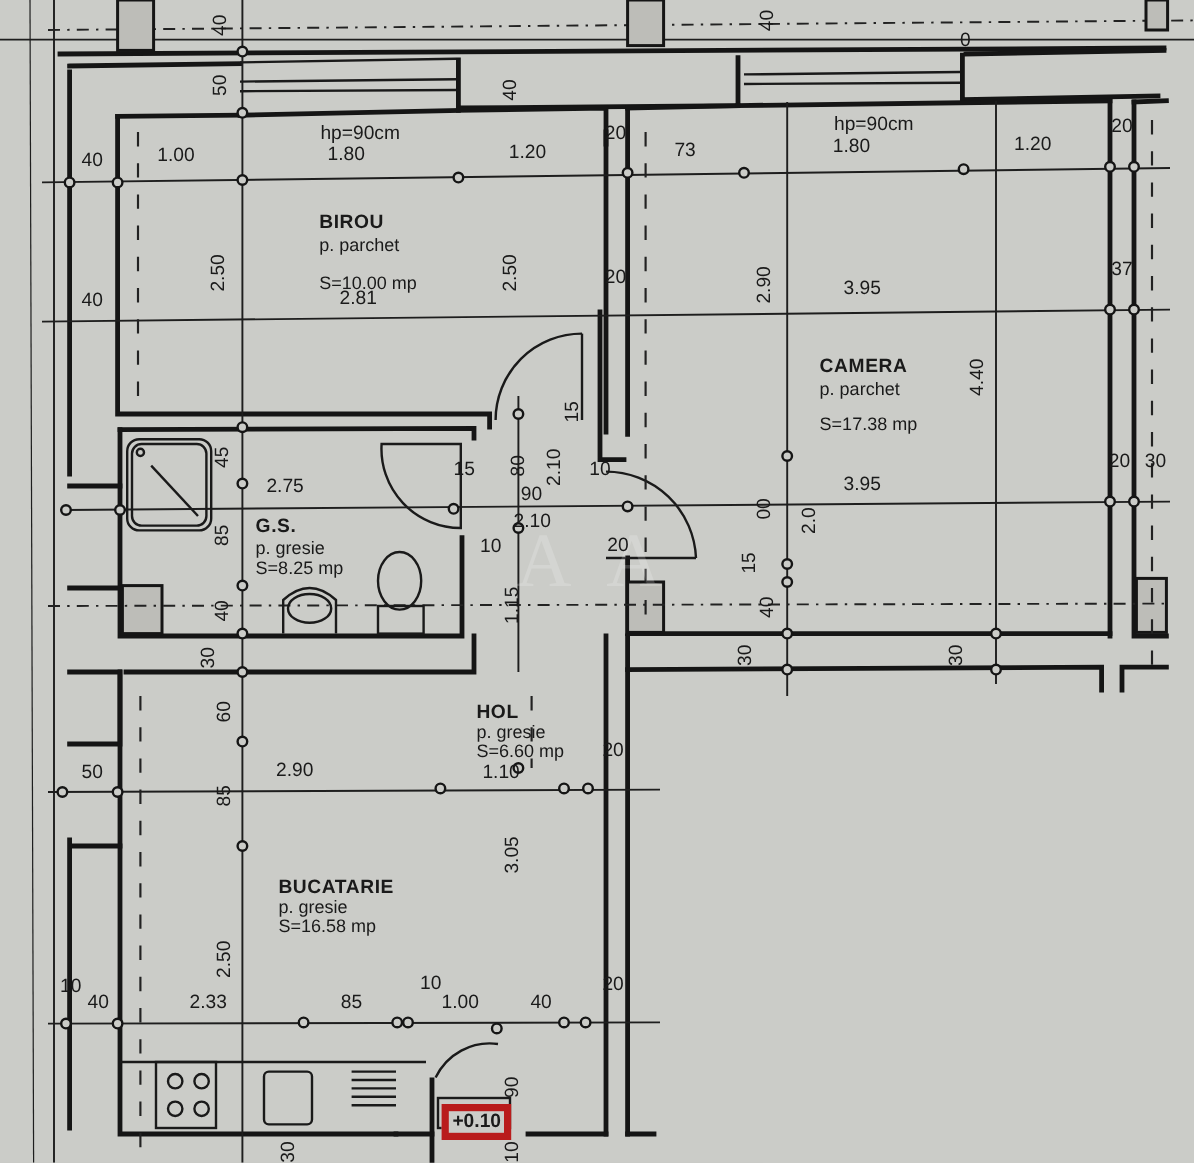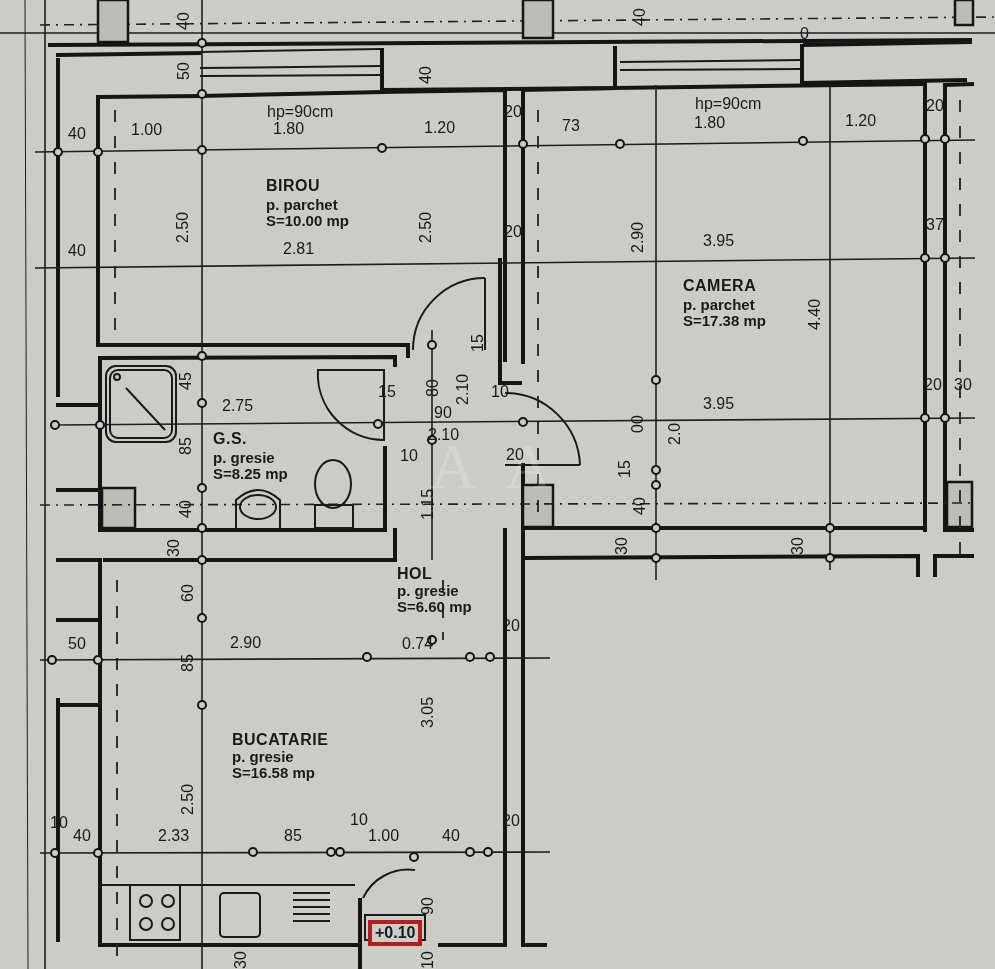--- a/index.html
+++ b/index.html
@@ -14,21 +14,21 @@
   .wall { stroke: #151515; stroke-width: 4; fill: none; stroke-linecap: square; }
   .wall-thin { stroke: #1a1a1a; stroke-width: 2; fill: none; }
   .dim { stroke: #1e1e1e; stroke-width: 1.6; fill: none; }
   .axis { stroke: #222; stroke-width: 1.6; fill: none; stroke-dasharray: 10 6 2 6; }
   .dash { stroke: #222; stroke-width: 1.8; fill: none; stroke-dasharray: 12 14; }
   .node { fill: #cbccc8; stroke: #151515; stroke-width: 2; }
   .fix { stroke: #1a1a1a; stroke-width: 2; fill: none; }
   .hatch { fill: #bdbdb8; stroke: #151515; stroke-width: 2.5; }
   .lbl { position: absolute; color: #1a1a1a; white-space: nowrap; line-height: 1; }
   .room-name { font-weight: bold; font-size: 16px; letter-spacing: 0.5px; }
-  .room-sub  { font-weight: bold; font-size: 15px; }
+  .room-sub  { font-weight: normal; font-size: 15px; }
   .dimtxt { font-size: 16px; }
   .rot { transform: rotate(-90deg); transform-origin: left top; }
   .watermark { position:absolute; left: 430px; top: 430px; font-size: 64px; color: rgba(255,255,255,0.18); letter-spacing: 10px; font-family: "Liberation Serif", serif; }
 </style>
 </head>
 <body>
 
 <svg id="plan" viewBox="0 0 995 969" xmlns="http://www.w3.org/2000/svg">
   <rect class="paper" x="0" y="0" width="995" height="969"></rect>
 
@@ -205,47 +205,47 @@
     <line class="fix" x1="293" y1="921" x2="330" y2="921"></line>
     <rect class="fix" x="365" y="915" width="60" height="25"></rect>
   </g>
 </svg>
 
 <div class="watermark">A A</div>
 
 <div class="lbl" style="left:266px;top:178px;">
   <div class="room-name">BIROU</div>
   <div class="room-sub" style="margin-top:3px;">p. parchet</div>
-  <div class="room-sub" style="margin-top:1px;">S=10.00 mp</div>
-</div>
-<div class="lbl" style="left:683px;top:278px;">
+  <div class="room-sub" style="margin-top:17px;">S=10.00 mp</div>
+</div>
+<div class="lbl" style="left:683px;top:298px;">
   <div class="room-name">CAMERA</div>
   <div class="room-sub" style="margin-top:3px;">p. parchet</div>
-  <div class="room-sub" style="margin-top:1px;">S=17.38 mp</div>
+  <div class="room-sub" style="margin-top:14px;">S=17.38 mp</div>
 </div>
 <div class="lbl" style="left:213px;top:431px;">
   <div class="room-name">G.S.</div>
   <div class="room-sub" style="margin-top:3px;">p. gresie</div>
   <div class="room-sub" style="margin-top:1px;">S=8.25 mp</div>
 </div>
-<div class="lbl" style="left:397px;top:566px;">
+<div class="lbl" style="left:397px;top:586px;">
   <div class="room-name">HOL</div>
   <div class="room-sub" style="margin-top:1px;">p. gresie</div>
   <div class="room-sub" style="margin-top:1px;">S=6.60 mp</div>
 </div>
 <div class="lbl" style="left:232px;top:732px;">
   <div class="room-name">BUCATARIE</div>
   <div class="room-sub" style="margin-top:1px;">p. gresie</div>
   <div class="room-sub" style="margin-top:1px;">S=16.58 mp</div>
 </div>
 
 <div class="lbl dimtxt" style="left:267px;top:104px;">hp=90cm</div>
 <div class="lbl dimtxt" style="left:695px;top:96px;">hp=90cm</div>
 
-<div class="lbl" style="left:368px;top:920px;font-weight:bold;font-size:16px;border:4px solid #b91c1c;padding:1px 3px;background:#cbccc8;">+0.10</div>
+<div class="lbl" style="left:368px;top:920px;font-weight:bold;font-size:16px;border:6px solid #b91c1c;padding:1px 3px;background:#cbccc8;">+0.10</div>
 
 <div class="lbl dimtxt" style="left:68px;top:126px;">40</div>
 <div class="lbl dimtxt" style="left:131px;top:122px;">1.00</div>
 <div class="lbl dimtxt" style="left:273px;top:121px;">1.80</div>
 <div class="lbl dimtxt" style="left:424px;top:120px;">1.20</div>
 <div class="lbl dimtxt" style="left:68px;top:243px;">40</div>
 <div class="lbl dimtxt" style="left:283px;top:241px;">2.81</div>
 <div class="lbl dimtxt" style="left:504px;top:104px;">20</div>
 <div class="lbl dimtxt" style="left:504px;top:224px;">20</div>
 <div class="lbl dimtxt" style="left:562px;top:118px;">73</div>
@@ -259,21 +259,21 @@
 <div class="lbl dimtxt" style="left:954px;top:377px;">30</div>
 <div class="lbl dimtxt" style="left:222px;top:398px;text-align:center;">2.75</div>
 <div class="lbl dimtxt" style="left:378px;top:384px;">15</div>
 <div class="lbl dimtxt" style="left:400px;top:448px;">10</div>
 <div class="lbl dimtxt" style="left:434px;top:405px;">90</div>
 <div class="lbl dimtxt" style="left:428px;top:427px;">2.10</div>
 <div class="lbl dimtxt" style="left:491px;top:384px;">10</div>
 <div class="lbl dimtxt" style="left:506px;top:447px;">20</div>
 <div class="lbl dimtxt" style="left:68px;top:636px;">50</div>
 <div class="lbl dimtxt" style="left:230px;top:635px;">2.90</div>
-<div class="lbl dimtxt" style="left:402px;top:636px;">0.74</div>
+<div class="lbl dimtxt" style="left:402px;top:636px;">1.10</div>
 <div class="lbl dimtxt" style="left:502px;top:618px;">20</div>
 <div class="lbl dimtxt" style="left:502px;top:813px;">20</div>
 <div class="lbl dimtxt" style="left:50px;top:815px;">10</div>
 <div class="lbl dimtxt" style="left:73px;top:828px;">40</div>
 <div class="lbl dimtxt" style="left:158px;top:828px;">2.33</div>
 <div class="lbl dimtxt" style="left:284px;top:828px;">85</div>
 <div class="lbl dimtxt" style="left:350px;top:812px;">10</div>
 <div class="lbl dimtxt" style="left:368px;top:828px;">1.00</div>
 <div class="lbl dimtxt" style="left:442px;top:828px;">40</div>
 <div class="lbl dimtxt" style="left:800px;top:26px;">0</div>

